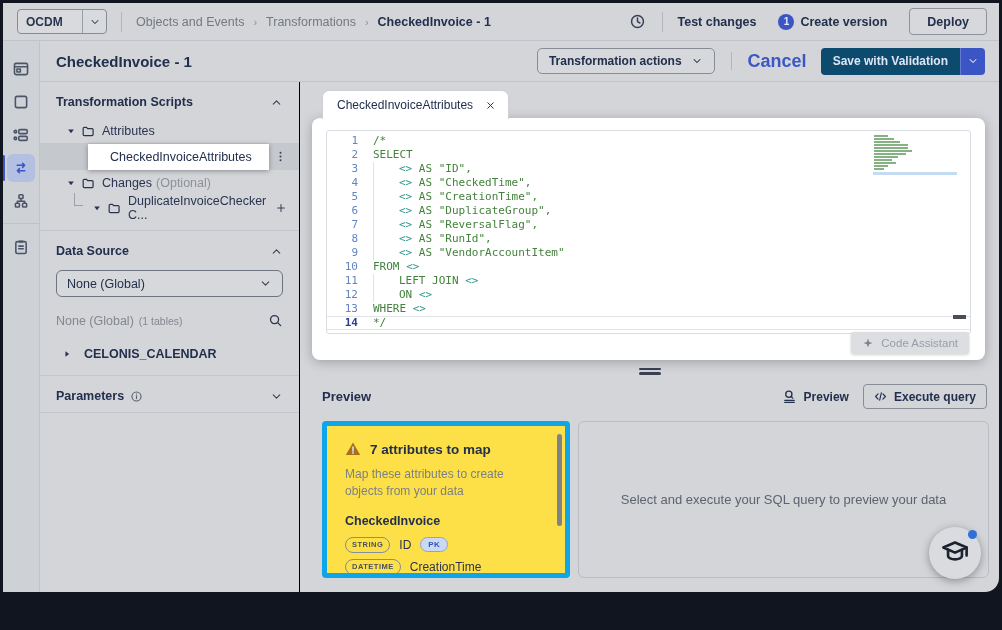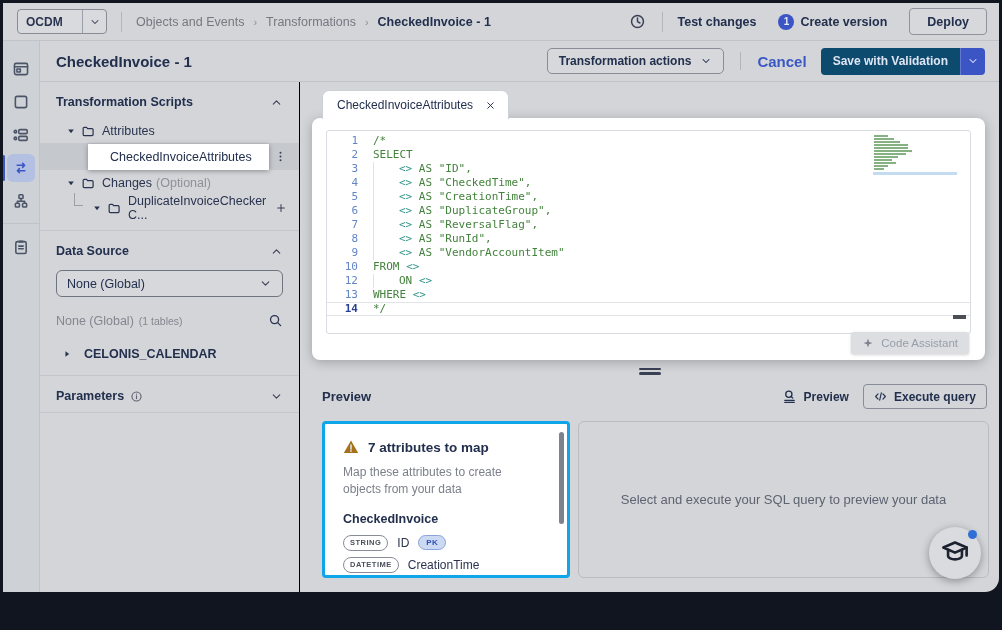--- a/index.html
+++ b/index.html
@@ -32,21 +32,21 @@
   .rail-btn.selected { background:#b3c0e1; color:#3b55c4; }
   .rail-btn.selected::before { content:''; position:absolute; left:-5px; top:1px; bottom:1px; width:3px; border-radius:2px; background:#3b55c4; }
   .rail-div { width:37px; height:1px; background:#bfc2c8; margin:3px 0 9px; }
 
   .content-col { flex:1; display:flex; flex-direction:column; min-width:0; }
   .pagehead { height:41px; flex:none; display:flex; align-items:center; padding:0 14px 0 16px; border-bottom:1px solid #c0c3c9; }
   .page-title { font-size:15px; font-weight:bold; color:#222f4d; }
   .ph-right { margin-left:auto; display:flex; align-items:center; }
   .ta-btn { height:26px; padding:0 11px; border:1px solid #878c96; border-radius:5px; background:#d6d8db; font-family:inherit; font-size:12px; font-weight:600; color:#222f4d; display:flex; align-items:center; gap:9px; cursor:pointer; }
   .ph-sep { width:1px; height:18px; background:#b2b5bc; margin:0 16px; }
-  .cancel-link { font-size:15px; font-weight:600; color:#3b57c4; margin-right:14px; cursor:pointer; }
+  .cancel-link { font-size:18px; font-weight:600; color:#3b57c4; margin-right:14px; cursor:pointer; }
   .save-split { display:flex; height:27px; border-radius:4px; overflow:hidden; }
   .save-main { background:#0c4a6e; color:#e0e5f4; border:none; font-family:inherit; font-size:12px; font-weight:600; padding:0 12px; cursor:pointer; }
   .save-caret { background:#3b55c4; border:none; border-left:1px solid #6379d2; width:25px; color:#e0e5f4; display:flex; align-items:center; justify-content:center; cursor:pointer; }
 
   
   .main-row { flex:1; display:flex; min-height:0; }
   .panel { width:260px; flex:none; border-right:1px solid #000000; display:flex; flex-direction:column; overflow:hidden; }
   .sec-head { display:flex; align-items:center; padding:13px 16px 9px; }
   .sec-title { font-size:12.5px; font-weight:bold; color:#222f4d; }
   .sec-chev { margin-left:auto; color:#3a4154; cursor:pointer; }
@@ -94,21 +94,21 @@
   .drag-handle span { width:22px; height:2.5px; border-radius:2px; background:#3a4154; display:block; }
 
   
   .preview { flex:1; display:flex; flex-direction:column; min-height:0; padding:0 10px 14px 22px; }
   .pv-head { display:flex; align-items:center; margin:2px 2px 12px 0; }
   .pv-title { font-size:13px; font-weight:bold; color:#222f4d; }
   .pv-actions { margin-left:auto; display:flex; align-items:center; gap:14px; }
   .pv-preview { display:flex; align-items:center; gap:7px; font-size:12px; font-weight:600; color:#222f4d; cursor:pointer; }
   .exec-btn { height:25px; display:flex; align-items:center; gap:7px; padding:0 10px; border:1px solid #878c96; border-radius:4px; background:transparent; font-family:inherit; font-size:12px; font-weight:600; color:#222f4d; cursor:pointer; }
   .pv-body { flex:1; display:flex; gap:8px; min-height:0; }
-  .attr-card { width:248px; flex:none; background:#ffffff; border:3px solid #0ea5e9; border-radius:4px; position:relative; padding:15px 18px 0; overflow:hidden; }
+  .attr-card { width:248px; flex:none; background:#fde047; border:5px solid #0ea5e9; border-radius:4px; position:relative; padding:15px 18px 0; overflow:hidden; }
   .attr-scroll { position:absolute; right:3px; top:8px; width:5px; height:92px; border-radius:3px; background:#7d828c; }
   .warn-row { display:flex; align-items:center; gap:9px; margin-bottom:9px; }
   .warn-row .icon { color:#a9701c; }
   .warn-title { font-size:13.5px; font-weight:bold; color:#222f4d; }
   .attr-desc { font-size:12px; color:#7b7f88; line-height:1.45; margin-bottom:13px; max-width:200px; }
   .obj-name { font-size:12.5px; font-weight:bold; color:#222f4d; margin-bottom:9px; }
   .attr-row { display:flex; align-items:center; gap:9px; margin-bottom:6px; }
   .type-pill { border:1.3px solid #888d97; border-radius:9px; font-size:7.5px; font-weight:bold; letter-spacing:.5px; color:#4a505c; padding:2.5px 6px; }
   .attr-name { font-size:12px; color:#2a3450; }
   .pk-pill { background:#ccd9f2; border:1.3px solid #8aa3dd; border-radius:9px; color:#2d52b8; font-size:8px; font-weight:bold; letter-spacing:.4px; padding:2px 7px; }
@@ -418,20 +418,24 @@
                       </div>
                       <div class="code-line">
                         <span class="gutter">9</span>
                         <span class="code-text"><span class="guide"></span><span class="ph">&lt;&gt;</span> AS "VendorAccountItem"</span>
                       </div>
                       <div class="code-line">
                         <span class="gutter">10</span>
                         <span class="code-text">FROM <span class="ph">&lt;&gt;</span></span>
                       </div>
                       <div class="code-line">
+                        <span class="gutter">11</span>
+                        <span class="code-text"><span class="guide"></span>LEFT JOIN <span class="ph">&lt;&gt;</span></span>
+                      </div>
+                      <div class="code-line">
                         <span class="gutter">12</span>
                         <span class="code-text"><span class="guide"></span>ON <span class="ph">&lt;&gt;</span></span>
                       </div>
                       <div class="code-line">
                         <span class="gutter">13</span>
                         <span class="code-text">WHERE <span class="ph">&lt;&gt;</span></span>
                       </div>
                       <div class="code-line current">
                         <span class="gutter">14</span>
                         <span class="code-text">*/</span>

